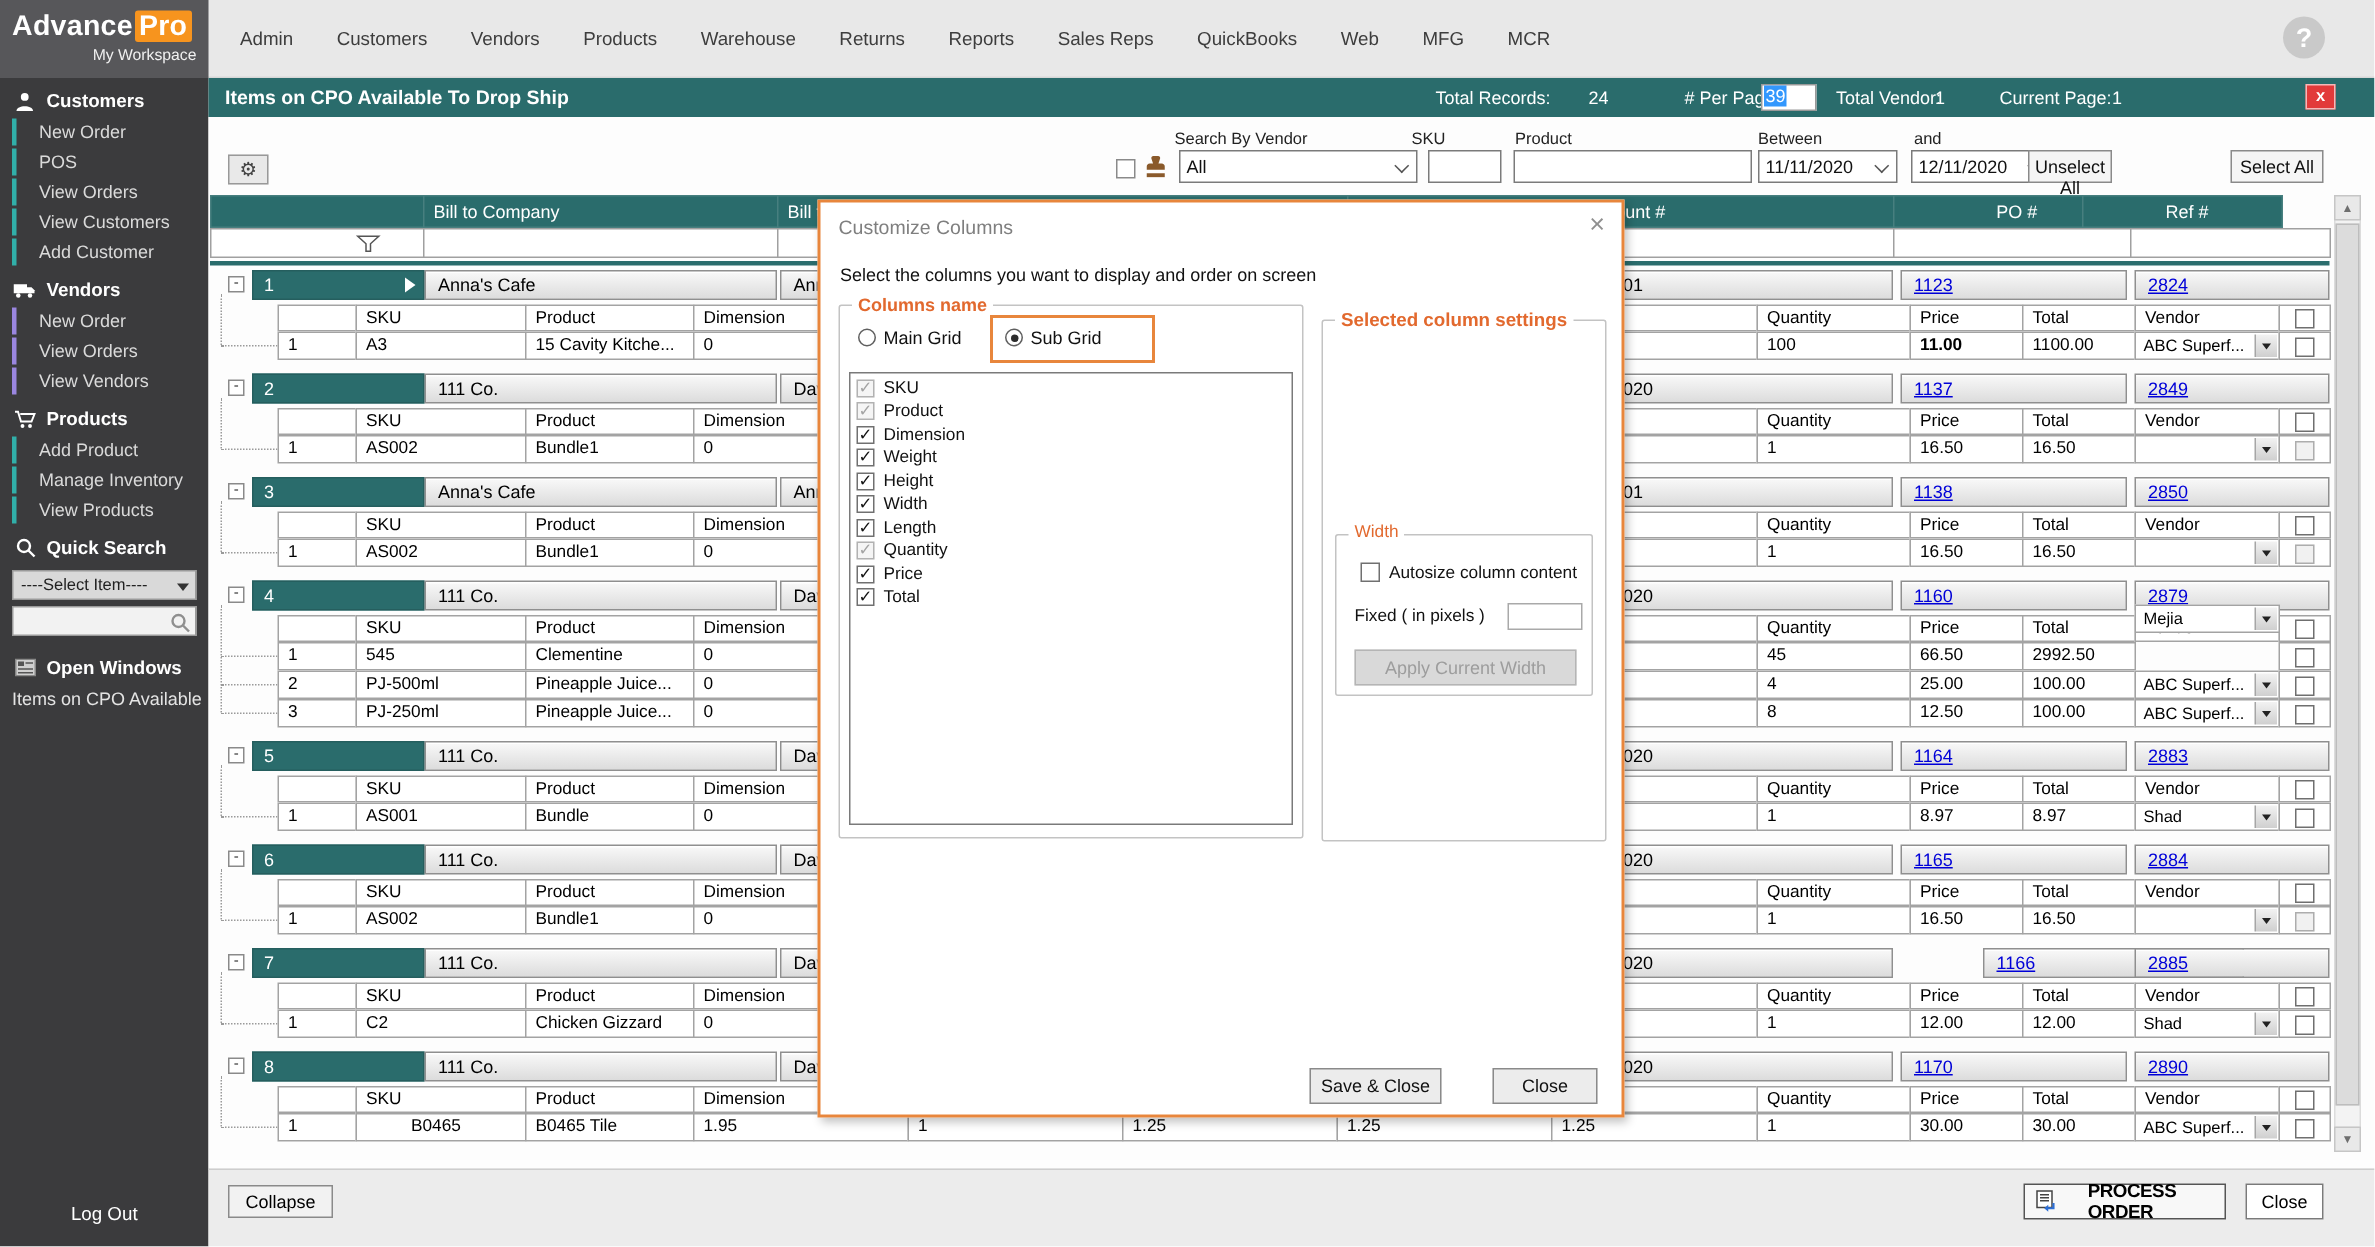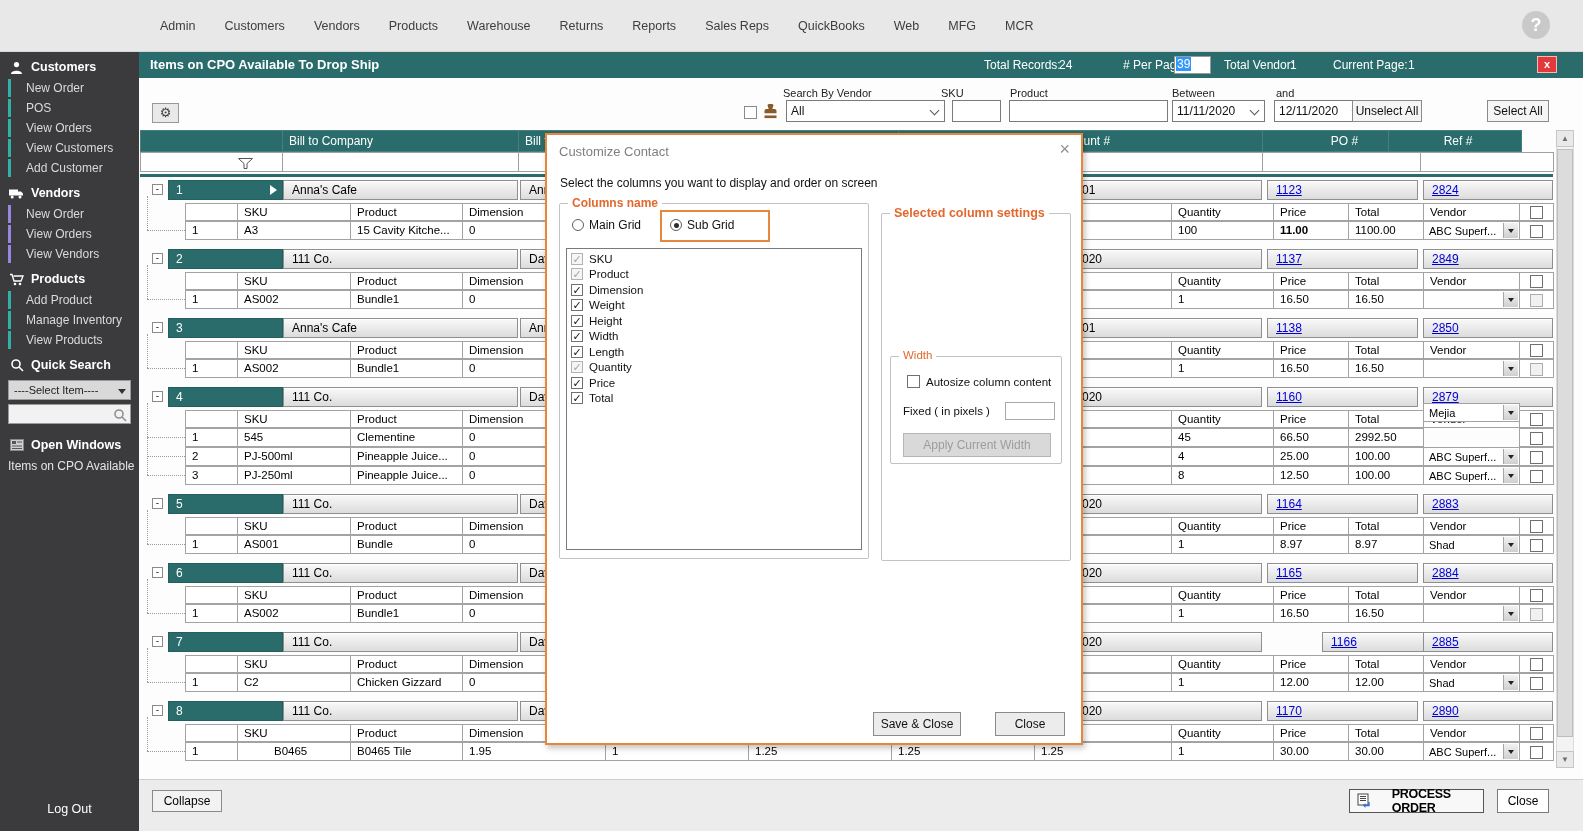--- a/index.html
+++ b/index.html
@@ -115,20 +115,24 @@
         <div>Warehouse</div>
         <div>Returns</div>
         <div>Reports</div>
         <div>Sales Reps</div>
         <div>QuickBooks</div>
         <div>Web</div>
         <div>MFG</div>
         <div>MCR</div>
       </div>
     <div class="help">?</div>
+  </div>
+  <div class="logo">
+    <div class="logo-line"><span>Advance</span><span class="pro">Pro</span></div>
+    <div class="workspace">My Workspace</div>
   </div>
 
   <div class="sidebar">
     <div id="sidebar-sections">
         <div class="sb-head">
           <span class="ic">
             <svg width="13" height="13">
               <circle cx="6.5" cy="3.6" r="2.6" fill="#fff"></circle>
               <path d="M1 13c0-4.2 11-4.2 11 0z" fill="#fff"></path>
             </svg>
@@ -200,21 +204,21 @@
       <span>Open Windows</span>
     </div>
     <div id="open-windows-list">
         <div class="ow-item">Items on CPO Available</div>
       </div>
     <div class="logout">Log Out</div>
   </div>
 
   <div class="titlebar">
     <div class="tb-title">Items on CPO Available To Drop Ship</div>
-    <span class="tb-lab" style="left:845px">Total Records:</span>
+    <span class="tb-lab" style="left:818px">Total Records:</span>
     <span class="tb-lab" style="left:920px">24</span>
     <span class="tb-lab" style="left:984px"># Per Page</span>
     <span class="perpage"><span class="sel">39</span></span>
     <span class="tb-lab" style="left:1085px">Total Vendor:</span>
     <span class="tb-lab" style="left:1151px">1</span>
     <span class="tb-lab" style="left:1194px">Current Page:</span>
     <span class="tb-lab" style="left:1269px">1</span>
     <div class="tb-x">x</div>
   </div>
 
@@ -234,21 +238,21 @@
       </svg></span>
   <div class="fbox fsel" style="left:786px;width:159px"><span>All</span><span class="chev"></span></div>
   <input class="fbox" style="left: 952px; width: 49px;" value="">
   <input class="fbox" style="left: 1009px; width: 159px;" value="">
   <div class="fbox fsel" style="left:1172px;width:93px"><span>11/11/2020</span><span class="chev"></span></div>
   <div class="fbox fsel" style="left:1274px;width:93px"><span>12/11/2020</span><span class="chev"></span></div>
   <div class="keybtn"><svg width="17" height="15">
         <circle cx="6" cy="6" r="4" fill="none" stroke="#2b4b6b" stroke-width="2"></circle>
         <line x1="9" y1="9" x2="15" y2="13" stroke="#2b4b6b" stroke-width="2"></line>
       </svg></div>
-  <div class="fbtn" style="left:1352px;width:70px">Unselect All</div>
+  <div class="fbtn" style="left:1352px;width:56px">Unselect All</div>
   <div class="fbtn" style="left:1487px;width:62px">Select All</div>
 
   <div id="grid">
       <div class="hcell" style="left: 140px; top: 130px; width: 143px; text-align: left;"></div>
       <div class="fcell" style="left: 140px; top: 152px; width: 143px;"></div>
       <div class="hcell" style="left: 282px; top: 130px; width: 237px; text-align: left;">Bill to Company</div>
       <div class="fcell" style="left: 282px; top: 152px; width: 237px;"></div>
       <div class="hcell" style="left: 518px; top: 130px; width: 381px; text-align: left;">Bill to Contact</div>
       <div class="fcell" style="left: 518px; top: 152px; width: 381px;"></div>
       <div class="hcell" style="left: 898px; top: 130px; width: 365px; text-align: center;">Account #</div>
@@ -649,21 +653,21 @@
         <line x1="4" y1="5.5" x2="10" y2="5.5" stroke="#444"></line>
         <line x1="4" y1="7.5" x2="10" y2="7.5" stroke="#444"></line>
         <path d="M13 9v3.5H8" fill="none" stroke="#2d6fd6" stroke-width="1.4"></path>
         <path d="M9.5 10.2 6.8 12.5l2.7 2.3z" fill="#2d6fd6"></path>
       </svg>
     <span>PROCESS ORDER</span>
   </div>
   <div class="closebtn">Close</div>
 
   <div class="modal">
-    <div class="m-title">Customize Contact</div>
+    <div class="m-title">Customize Columns</div>
     <div class="m-close">×</div>
     <div class="m-instr">Select the columns you want to display and order on screen</div>
 
     <div class="fs fs-cols">
       <span class="legend lg-strong">Columns name</span>
       <div class="subgrid-hl"></div>
       <label class="radio-row" style="left:12px">
         <span class="radio"></span>
         <span>Main Grid</span>
       </label>

